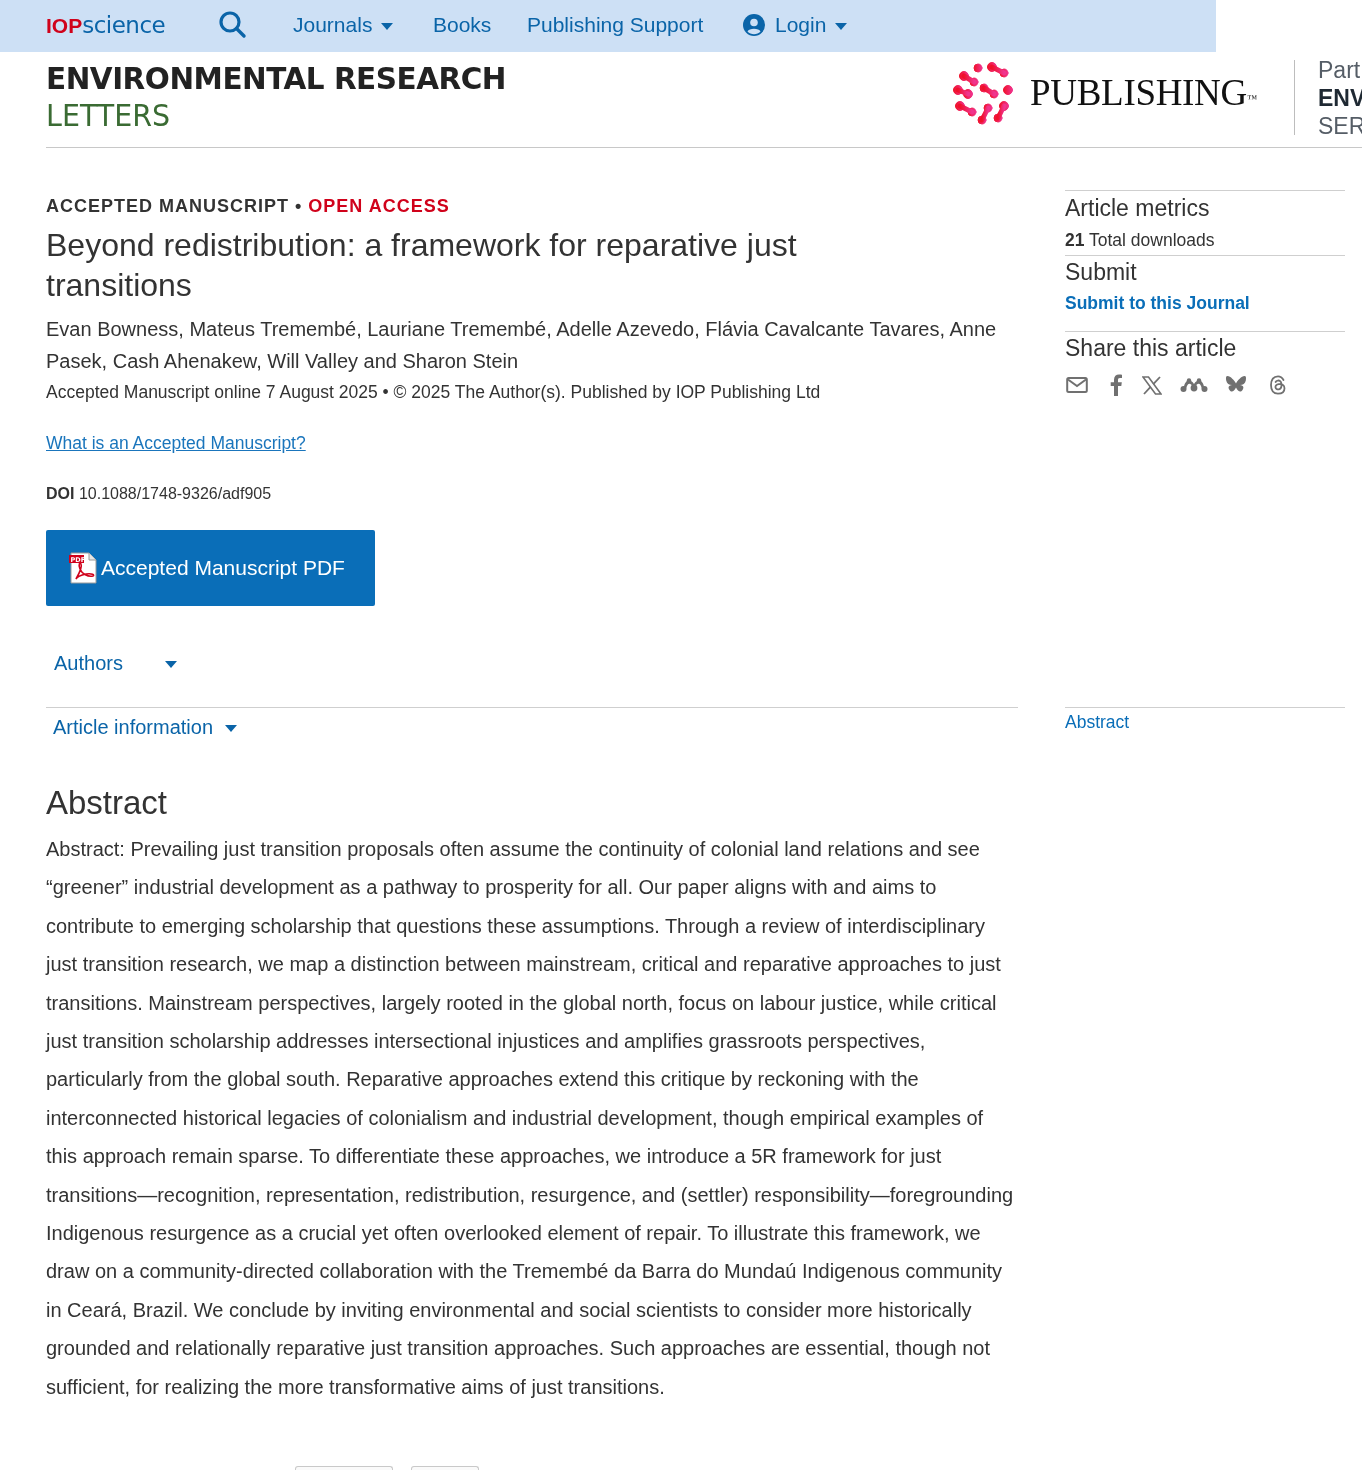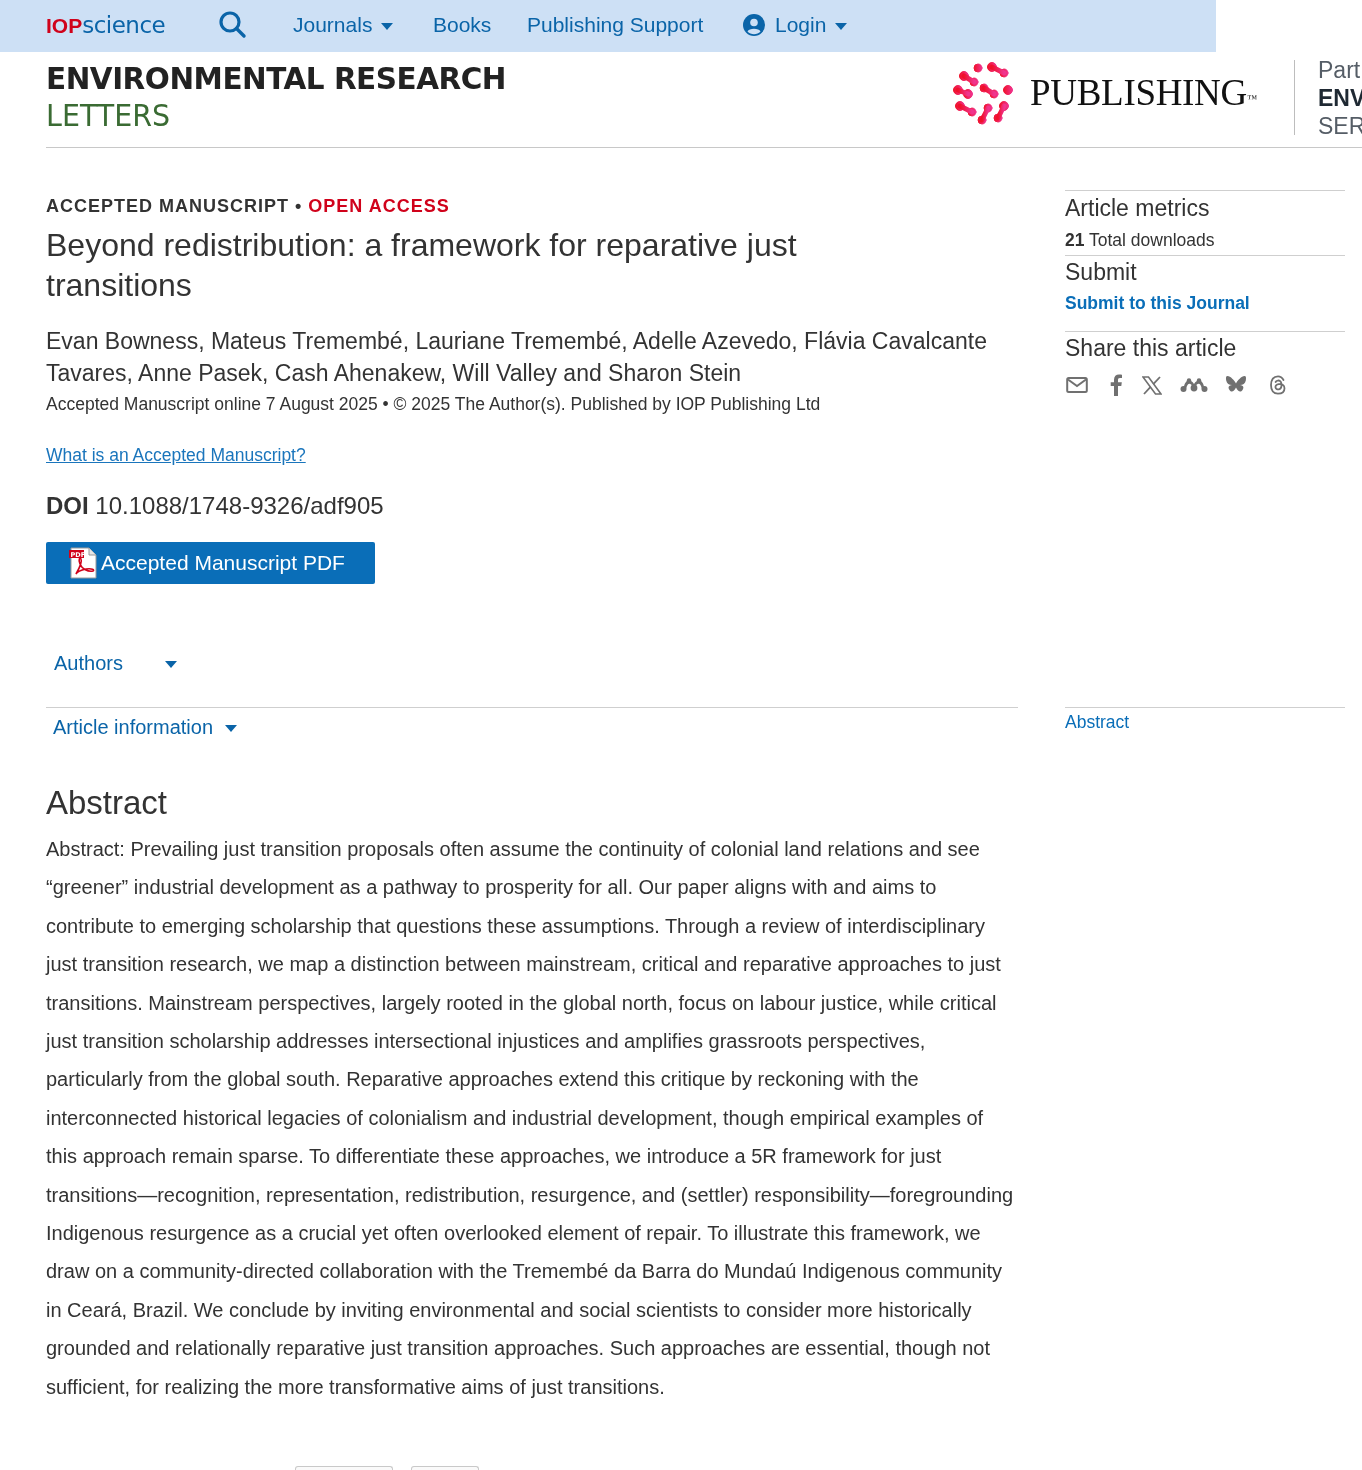--- a/index.html
+++ b/index.html
@@ -27,26 +27,26 @@
   .plp-text sup { font-size: 10px; vertical-align: top; position: relative; top: 6px; }
   .plp-divider { position: absolute; left: 1294px; top: 60px; width: 1px; height: 75px; background: #bdbdbd; }
   .partof { position: absolute; left: 1318px; top: 56px; font-size: 23px; line-height: 28px; color: #555d66; white-space: nowrap; }
   .partof .b { font-weight: bold; color: #1f2933; }
 
   
   .main { position: absolute; left: 46px; top: 190px; width: 972px; }
   .kicker { font-size: 18px; font-weight: bold; letter-spacing: 1px; color: #333333; line-height: 32px; margin-top: 0; }
   .kicker .oa { color: #d0021b; }
   .title { font-size: 32px; font-weight: normal; line-height: 40px; color: #333333; margin-top: 3px; width: 820px; }
-  .authors { font-size: 23px; line-height: 32px; color: #333333; margin-top: 20px; }
+  .authors { font-size: 20px; line-height: 32px; color: #333333; margin-top: 8px; }
   .pubinfo { font-size: 17.5px; line-height: 26px; color: #333333; margin-top: 2px; }
   .whatis { display: inline-block; margin-top: 26px; font-size: 17.5px; color: #1a75bc; text-decoration: underline; line-height: 24px; }
-  .doi { margin-top: 26px; font-size: 24px; line-height: 26px; color: #333333; }
+  .doi { margin-top: 26px; font-size: 16px; line-height: 26px; color: #333333; }
   .doi b { font-weight: bold; }
-  .pdf-btn { margin-top: 23px; width: 329px; height: 42px; background: #0a6eb8; border-radius: 2px; color: #ffffff; display: flex; align-items: center; padding-left: 22px; font-size: 21px; cursor: pointer; }
+  .pdf-btn { margin-top: 23px; width: 329px; height: 76px; background: #0a6eb8; border-radius: 2px; color: #ffffff; display: flex; align-items: center; padding-left: 22px; font-size: 21px; cursor: pointer; }
   .pdf-icon { width: 30px; height: 32px; margin-right: 3px; }
 
   .acc { position: absolute; font-size: 20px; color: #0a64a8; display: flex; align-items: center; line-height: 26px; }
   .acc-rule { position: absolute; left: 46px; top: 707px; width: 972px; height: 1px; background: #cfcfcf; }
 
   .abs-heading { position: absolute; left: 46px; top: 782px; font-size: 33px; color: #333333; line-height: 42px; font-weight: normal; }
   .abs-text { position: absolute; left: 46px; top: 830px; width: 972px; font-size: 20px; line-height: 38.4px; color: #333333; }
 
   .bottom-btn { position: absolute; top: 1466px; height: 10px; border: 1px solid #c9c9c9; border-bottom: none; border-radius: 3px 3px 0 0; background: #fafafa; }
 

